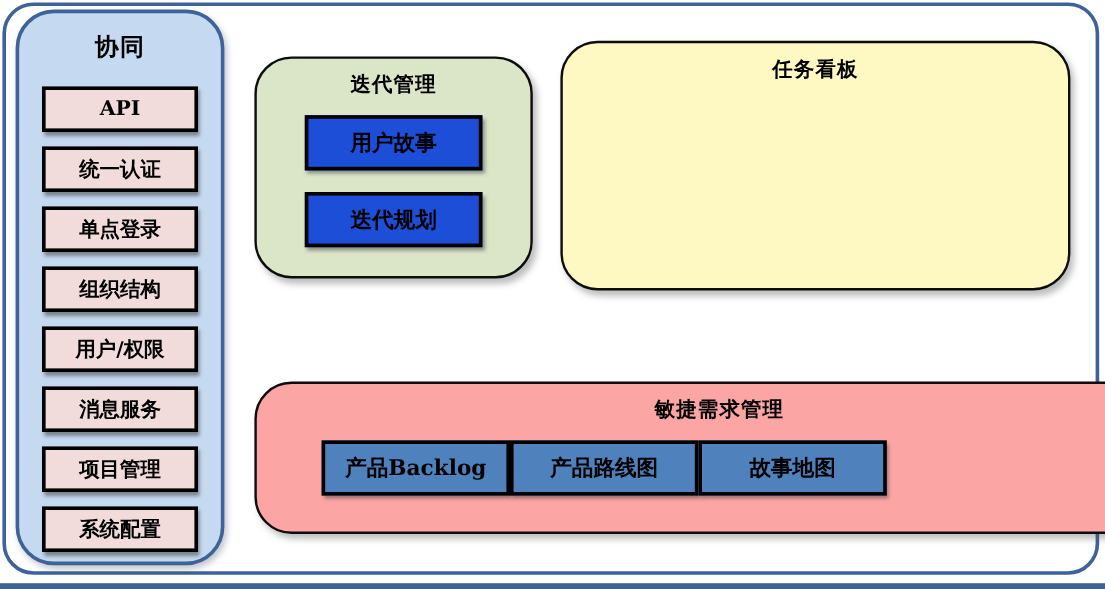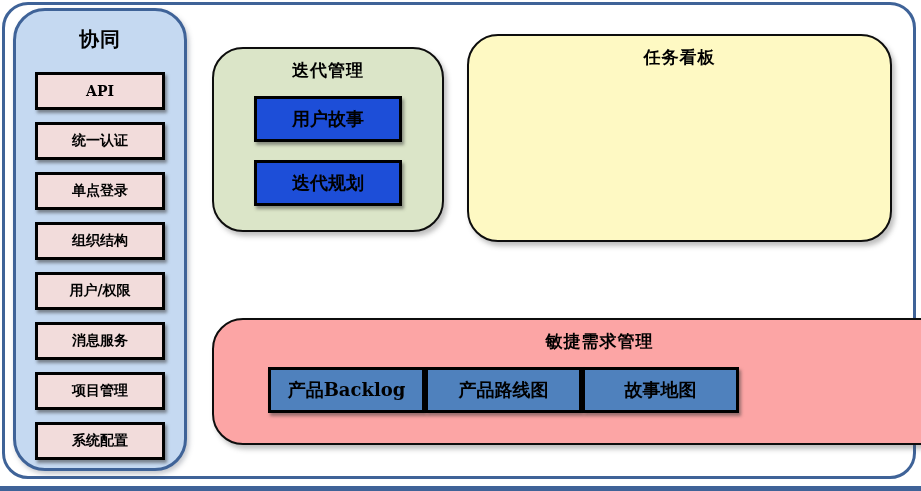--- a/index.html
+++ b/index.html
@@ -35,21 +35,21 @@
   }
   .sidebar-items{
     margin-top:19px;display:flex;flex-direction:column;align-items:center;gap:12px;
   }
   .pill{
     width:124px;height:32px;box-sizing:content-box;
     background:#f2dcdb;border:3px solid #000;
     box-shadow:2px 3px 3px rgba(60,60,60,0.55);
     display:flex;align-items:center;justify-content:center;
     font-family:"DejaVu Serif","Liberation Serif",serif;
-    font-weight:bold;font-size:14px;color:#000;
+    font-weight:bold;font-size:17px;color:#000;
   }
   
   .group{
     position:absolute;box-sizing:border-box;
     border:2.5px solid #0d0d0d;border-radius:31px;
     box-shadow:3px 4px 5px rgba(70,70,70,0.35);
   }
   .group-title{
     text-align:center;font-weight:bold;font-size:17px;color:#000;
     padding-top:10px;letter-spacing:1px;

